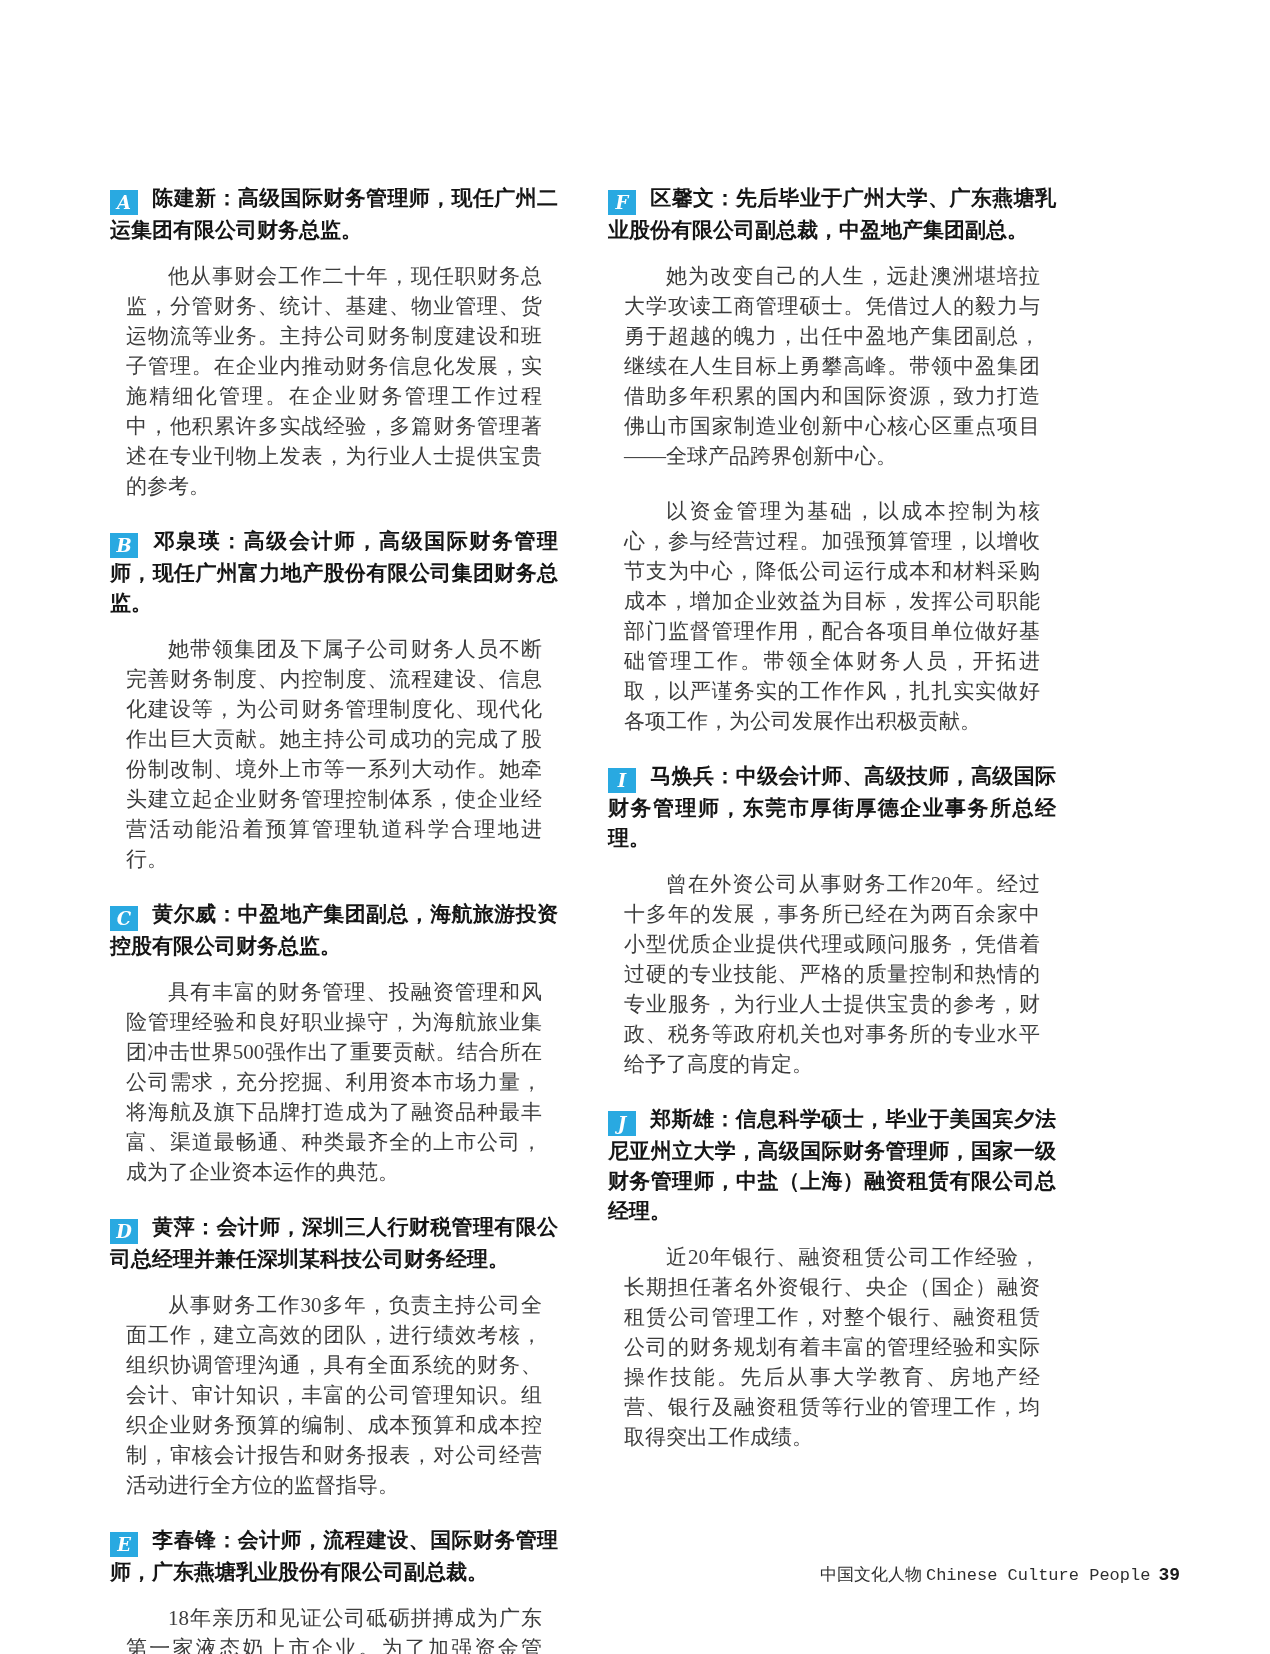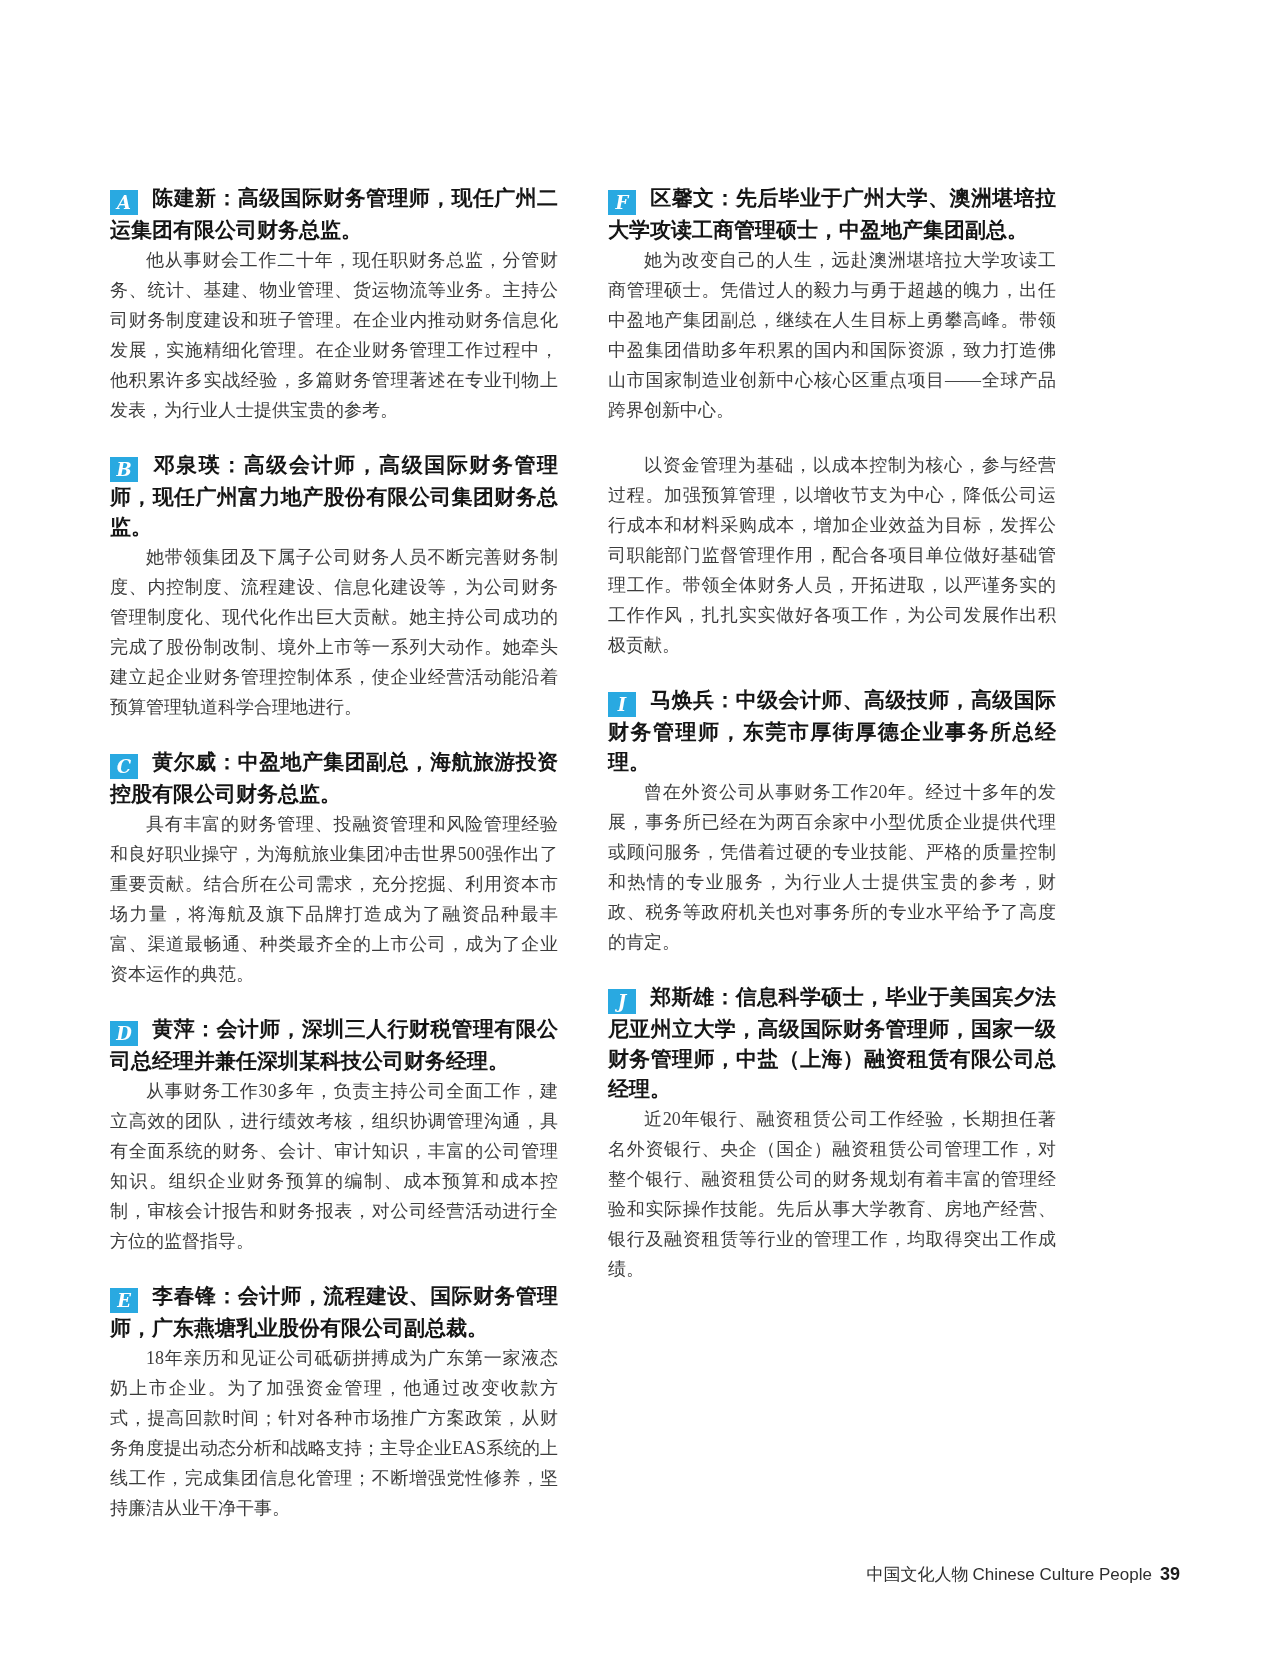--- a/index.html
+++ b/index.html
@@ -37,32 +37,32 @@
     font-family: "DejaVu Serif", "Liberation Serif", serif;
     font-style: italic;
     font-weight: bold;
     font-size: 18px;
     line-height: 25px;
     text-align: center;
     margin-right: 14px;
     vertical-align: -4px;
   }
   .entry-body {
-    margin: 0;
-    font-size: 18px;
+    margin: 16px;
+    font-size: 21px;
     line-height: 30px;
     color: #3c3c3c;
     text-align: justify;
     text-indent: 2em;
   }
   .footer {
     position: absolute;
     top: 1563px;
     right: 90px;
-    font-family: Liberation Sans, sans-serif;
+    font-family: Liberation Mono, monospace;
     font-size: 17px;
     color: #2e2e2e;
     white-space: nowrap;
   }
   .footer .sep { display: inline-block; width: 4px; }
   .footer .pagenum {
     font-weight: bold;
     font-size: 18px;
     margin-left: 8px;
     color: #1a1a1a;
@@ -98,21 +98,21 @@
     <section class="entry">
       <h3 class="entry-title"><span class="badge">E</span><span>李春锋：会计师，流程建设、国际财务管理师，广东燕塘乳业股份有限公司副总裁。</span></h3>
       <p class="entry-body">18年亲历和见证公司砥砺拼搏成为广东第一家液态奶上市企业。为了加强资金管理，他通过改变收款方式，提高回款时间；针对各种市场推广方案政策，从财务角度提出动态分析和战略支持；主导企业EAS系统的上线工作，完成集团信息化管理；不断增强党性修养，坚持廉洁从业干净干事。</p>
     </section>
 
   </div>
 
   <div class="col col-right">
 
     <section class="entry">
-      <h3 class="entry-title"><span class="badge">F</span><span>区馨文：先后毕业于广州大学、澳洲堪培拉大学攻读工商管理硕士，中盈地产集团副总。</span></h3>
+      <h3 class="entry-title"><span class="badge">F</span><span>区馨文：先后毕业于广州大学、广东燕塘乳业股份有限公司副总裁，中盈地产集团副总。</span></h3>
       <p class="entry-body">她为改变自己的人生，远赴澳洲堪培拉大学攻读工商管理硕士。凭借过人的毅力与勇于超越的魄力，出任中盈地产集团副总，继续在人生目标上勇攀高峰。带领中盈集团借助多年积累的国内和国际资源，致力打造佛山市国家制造业创新中心核心区重点项目——全球产品跨界创新中心。</p>
     </section>
 
     <section class="entry">
       <p class="entry-body">以资金管理为基础，以成本控制为核心，参与经营过程。加强预算管理，以增收节支为中心，降低公司运行成本和材料采购成本，增加企业效益为目标，发挥公司职能部门监督管理作用，配合各项目单位做好基础管理工作。带领全体财务人员，开拓进取，以严谨务实的工作作风，扎扎实实做好各项工作，为公司发展作出积极贡献。</p>
     </section>
 
 
     <section class="entry">
       <h3 class="entry-title"><span class="badge">I</span><span>马焕兵：中级会计师、高级技师，高级国际财务管理师，东莞市厚街厚德企业事务所总经理。</span></h3>

